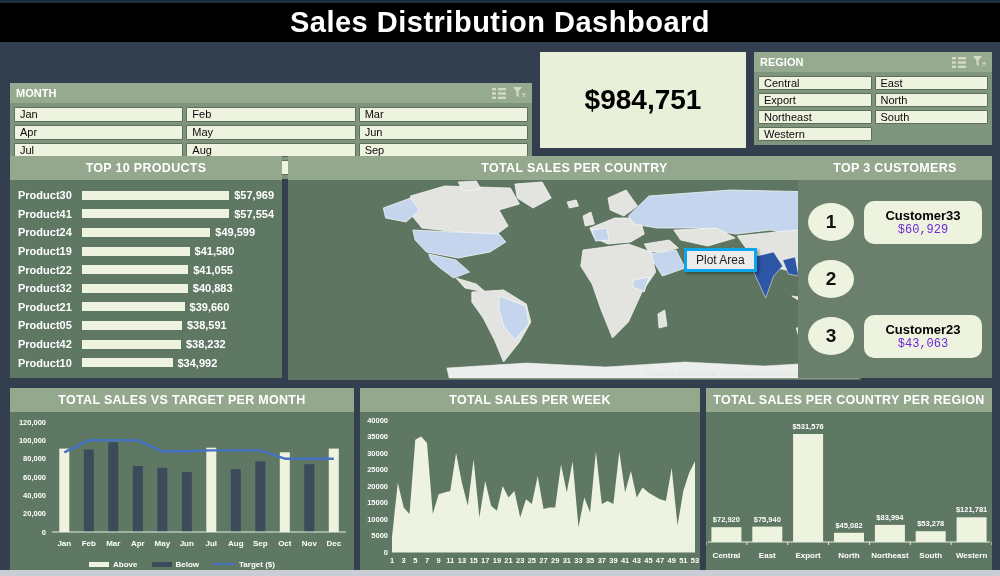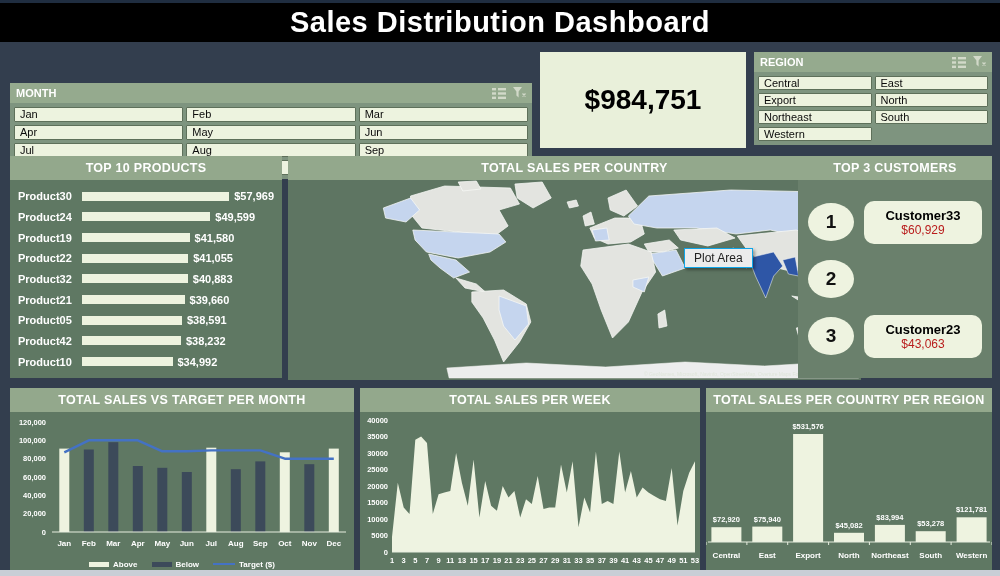--- a/index.html
+++ b/index.html
@@ -31,32 +31,32 @@
   .plabel{width:64px;flex:0 0 64px;color:#fff;font-weight:bold;font-size:11px;}
   .pbar{height:9px;background:#edf3df;}
   .pval{color:#fff;font-weight:bold;font-size:11px;margin-left:5px;white-space:nowrap;}
 
   .map-body{flex:1;background:#5e7562;position:relative;}
   .map-body svg{position:absolute;left:0;top:0;width:100%;height:100%;}
   .land{fill:#e3e4e0;stroke:#f7f8f5;stroke-width:.7;stroke-linejoin:round;}
   .low{fill:#c5d5ee;stroke:#f7f8f5;stroke-width:.7;stroke-linejoin:round;}
   .high{fill:#2e56a6;stroke:#f7f8f5;stroke-width:.5;stroke-linejoin:round;}
   .ice{fill:#eceded;stroke:#f7f8f5;stroke-width:.5;}
-  .tooltip{position:absolute;left:396px;top:68px;background:#ececec;border:1px solid #0ea5e9;
+  .tooltip{position:absolute;left:396px;top:68px;background:#ececec;border:3px solid #0ea5e9;
        box-shadow:2px 2px 3px rgba(0,0,0,.35);font-size:12px;color:#222;padding:2px 9px;}
   .attr{position:absolute;right:5px;bottom:2px;color:#dfe5da;font-size:5px;text-align:right;line-height:1.5;}
 
   .cust-body{flex:1;background:#6a806c;display:flex;flex-direction:column;justify-content:space-evenly;
        padding:4px 10px;box-sizing:border-box;}
   .cust-row{display:flex;align-items:center;gap:10px;}
   .cust-rank{flex:0 0 46px;width:46px;height:38px;background:#eef3e0;border-radius:50%;
        display:flex;align-items:center;justify-content:center;font-size:19px;font-weight:bold;color:#111;}
   .cust-card{flex:1;background:#eef3e0;border-radius:10px;text-align:center;padding:7px 4px;}
   .cust-name{font-weight:bold;font-size:13px;color:#000;}
-  .cust-val{font-size:12px;color:#b91c1c;margin-top:0;}
+  .cust-val{font-size:12px;color:#6d28d9;margin-top:0;font-family:Liberation Mono, monospace;}
 
   .chart-body{flex:1;background:#5f7863;position:relative;}
   .legend{flex:0 0 16px;background:#5f7863;display:flex;align-items:center;justify-content:center;gap:14px;}
   .leg-item{display:flex;align-items:center;gap:4px;color:#fff;font-weight:bold;font-size:8px;}
   .sw{width:20px;height:5px;display:inline-block;}
   .sw.light{background:#eef3e0;}
   .sw.dark{background:#3c4a5a;}
   .sw.line{width:22px;height:2px;background:#4472c4;}
   .ax{fill:#fff;font-size:7.5px;font-weight:bold;font-family:"Liberation Sans",sans-serif;}
   .ax2{font-size:8px;}
@@ -147,20 +147,25 @@
       </div>
   </div>
 
   <div class="panel" style="left:10px;top:156px;width:272px;height:222px;">
     <div class="ch-head">TOP 10 PRODUCTS</div>
     <div class="prod-body">
         <div class="prow">
        <span class="plabel">Product30</span>
        <span class="pbar" style="width:150.0px"></span>
        <span class="pval">$57,969</span>
+     </div>
+        <div class="prow">
+       <span class="plabel">Product41</span>
+       <span class="pbar" style="width:148.9px"></span>
+       <span class="pval">$57,554</span>
      </div>
         <div class="prow">
        <span class="plabel">Product24</span>
        <span class="pbar" style="width:128.3px"></span>
        <span class="pval">$49,599</span>
      </div>
         <div class="prow">
        <span class="plabel">Product19</span>
        <span class="pbar" style="width:107.6px"></span>
        <span class="pval">$41,580</span>

